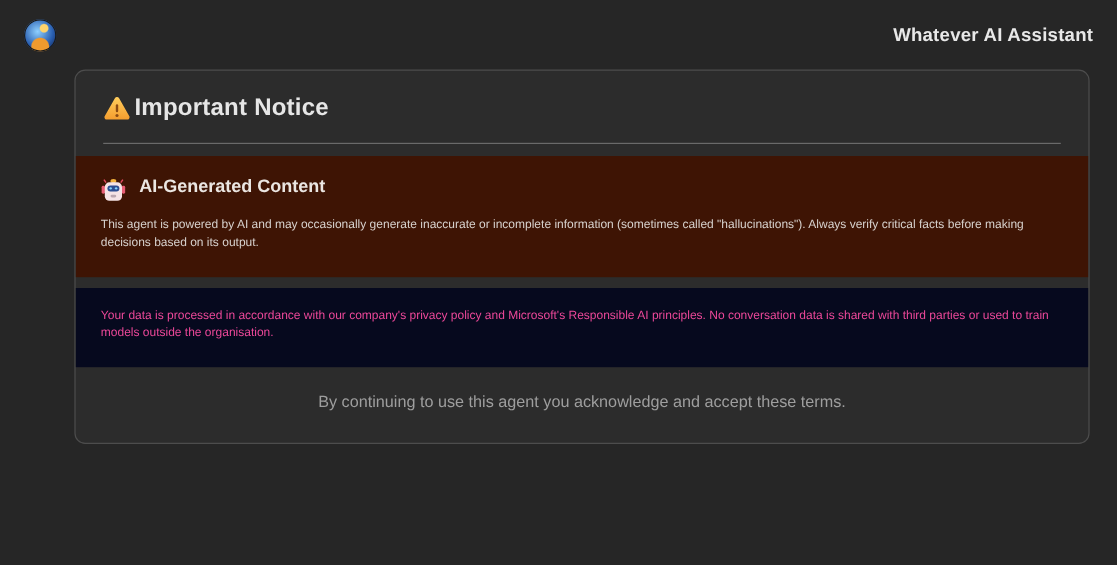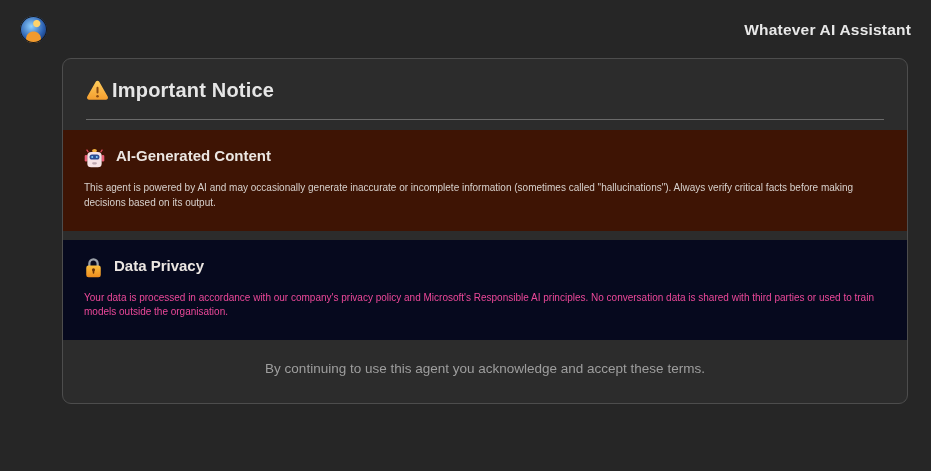--- a/index.html
+++ b/index.html
@@ -139,35 +139,18 @@
           <circle cx="14.6" cy="11.4" r="1.15" fill="#86d4ff"></circle>
           <rect x="9.3" y="17.4" width="5.4" height="2.6" rx="1.3" fill="#bda7b0"></rect>
         </svg>
       </span>
       <span class="section-heading">AI-Generated Content</span>
     </div>
     <p class="section-body">This agent is powered by AI and may occasionally generate inaccurate or incomplete information (sometimes called "hallucinations"). Always verify critical facts before making decisions based on its output.</p>
   </div>
 
   <div class="section section-privacy">
-    <div class="section-head">
-      <span class="icon">
-        <svg width="19" height="21" viewBox="0 0 22 24">
-          <defs>
-            <linearGradient id="lockGrad" x1="0" y1="0" x2="0" y2="1">
-              <stop offset="0" stop-color="#fbbf3e"></stop>
-              <stop offset="1" stop-color="#ee8d1f"></stop>
-            </linearGradient>
-          </defs>
-          <path d="M6.2 11 V7.4 a4.8 4.8 0 0 1 9.6 0 V11" fill="none" stroke="#9aa0a8" stroke-width="2.6"></path>
-          <rect x="2.6" y="9.6" width="16.8" height="13.6" rx="2.6" fill="url(#lockGrad)"></rect>
-          <circle cx="11" cy="14.7" r="1.8" fill="#6b3205"></circle>
-          <rect x="10.1" y="15.3" width="1.8" height="4" rx="0.9" fill="#6b3205"></rect>
-        </svg>
-      </span>
-      <span class="section-heading">Data Privacy</span>
-    </div>
     <p class="section-body">Your data is processed in accordance with our company's privacy policy and Microsoft's Responsible AI principles. No conversation data is shared with third parties or used to train models outside the organisation.</p>
   </div>
 
   <div class="card-footer">By continuing to use this agent you acknowledge and accept these terms.</div>
 
 </div>
 
 </body></html>

